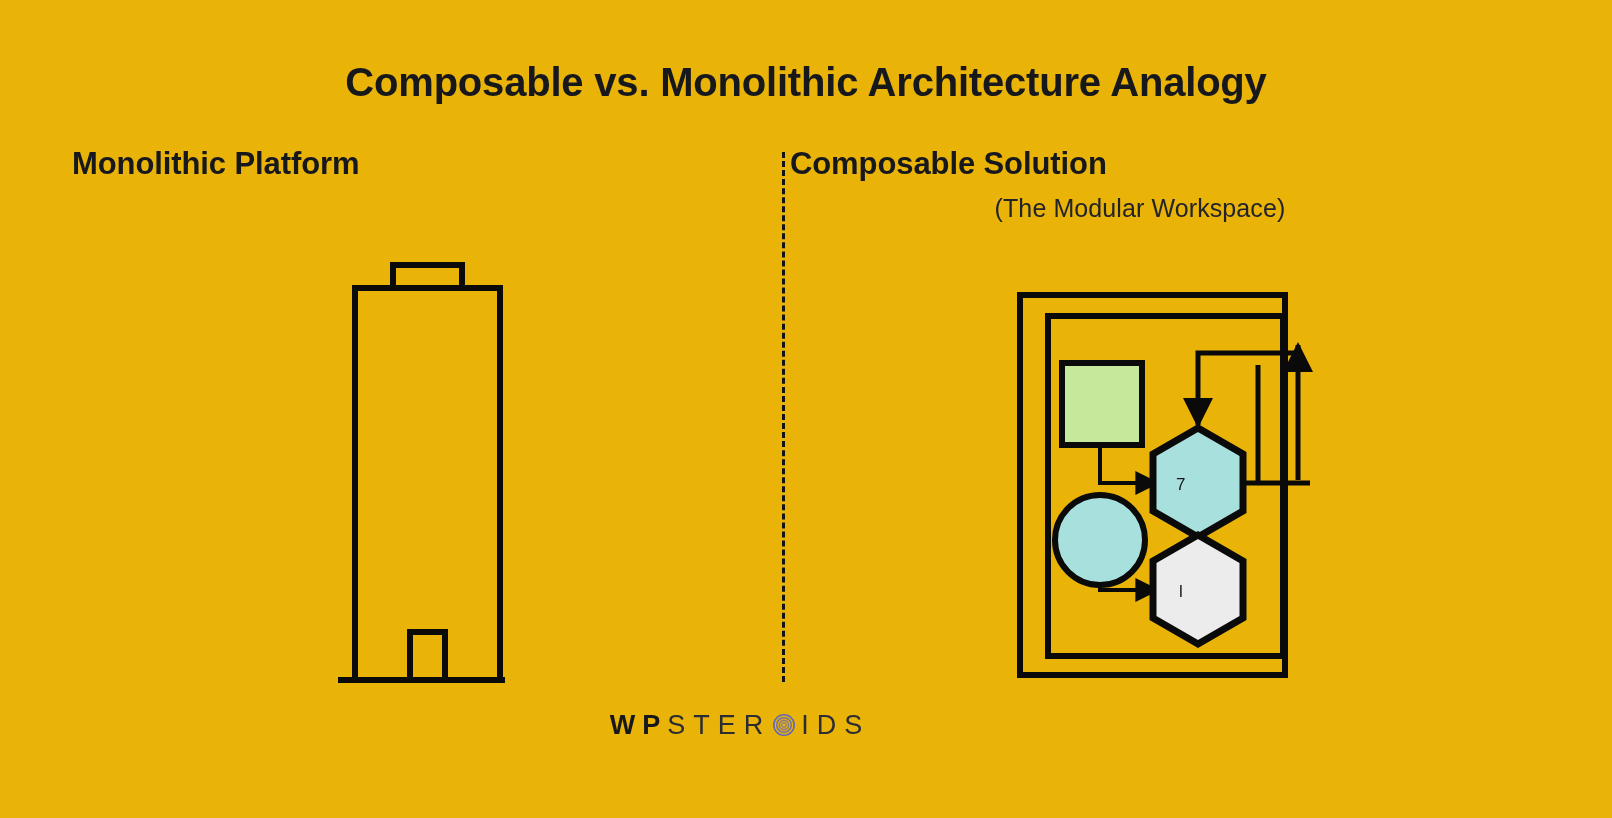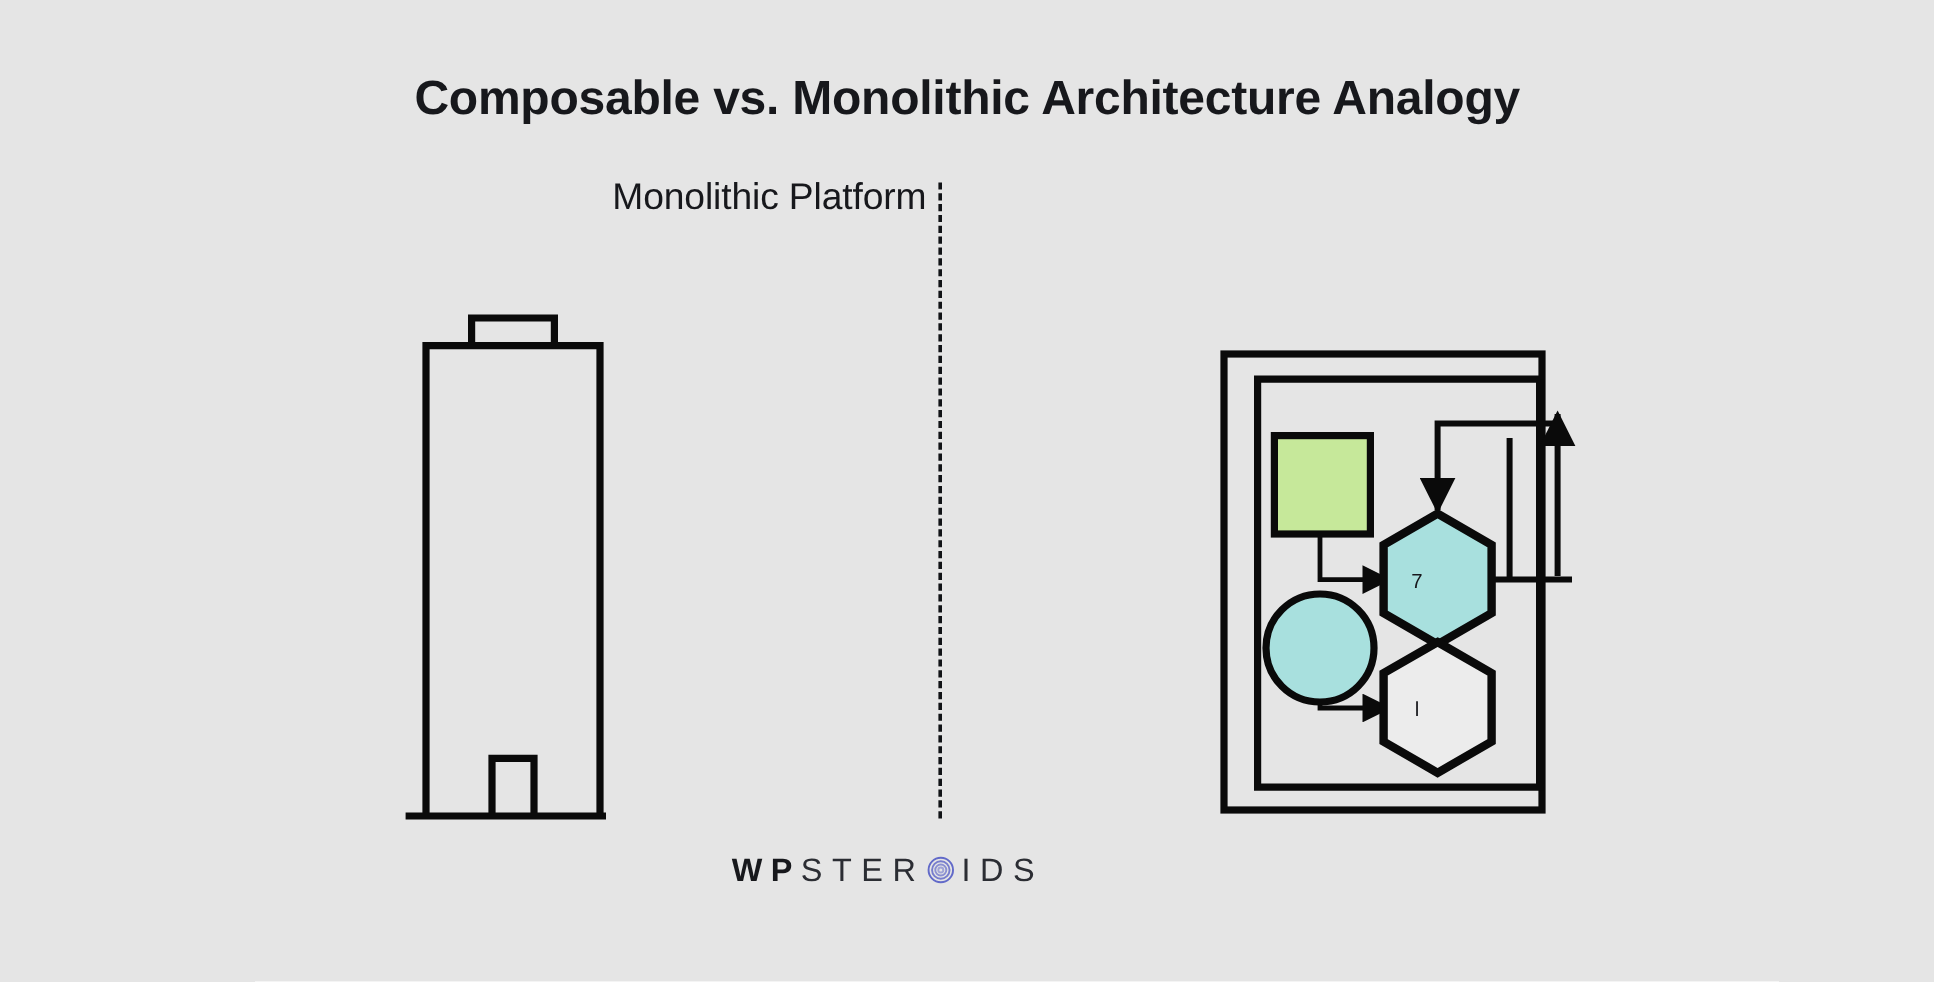--- a/index.html
+++ b/index.html
@@ -14,21 +14,21 @@
     position: relative;
     overflow: hidden;
     font-family: "Liberation Sans", sans-serif;
     color: #17181c;
     -webkit-font-smoothing: antialiased;
   }
 
   #page-root {
     position: absolute;
     inset: 0;
-    background: #e5e5e5;
+    background: #eab308;
   }
 
   
   .page-title {
     position: absolute;
     top: 58px;
     left: 0;
     width: 1612px;
     text-align: center;
     font-size: 40px;
@@ -41,23 +41,23 @@
   
   .column {
     position: absolute;
     top: 145px;
     width: 700px;
   }
   .column-left  { left: 72px; }
   .column-right { left: 790px; }
 
   .column-heading {
-    text-align: right;
+    text-align: left;
     font-size: 31px;
-    font-weight: 400;
+    font-weight: 700;
     color: #17181c;
     line-height: 1.25;
     letter-spacing: -0.1px;
   }
   .column-subheading {
     text-align: center;
     font-size: 25px;
     font-weight: 400;
     color: #22242a;
     line-height: 1.3;
@@ -147,20 +147,24 @@
       <path d="M 93 40 L 93 15 L 162 15 L 162 40"></path>
 
       <path d="M 55 428 L 55 38 L 200 38 L 200 428"></path>
 
       <path d="M 110 432 L 110 382 L 145 382 L 145 432"></path>
 
       <path d="M 38 430 L 205 430"></path>
     </g>
   </svg>
 
+  <div class="column column-right">
+    <div class="column-heading">Composable Solution</div>
+    <div class="column-subheading">(The Modular Workspace)</div>
+  </div>
 
   <svg class="illus illus-workspace" width="340" height="410" viewBox="0 0 340 410">
 
     <defs>
       <marker id="ahead" viewBox="0 0 10 10" refX="9" refY="5" markerWidth="6" markerHeight="6" orient="auto-start-reverse">
         <path d="M 0 0 L 10 5 L 0 10 z" fill="#0a0a0a"></path>
       </marker>
     </defs>
 
     <g fill="none" stroke="#0a0a0a" stroke-width="6" stroke-linejoin="miter">

